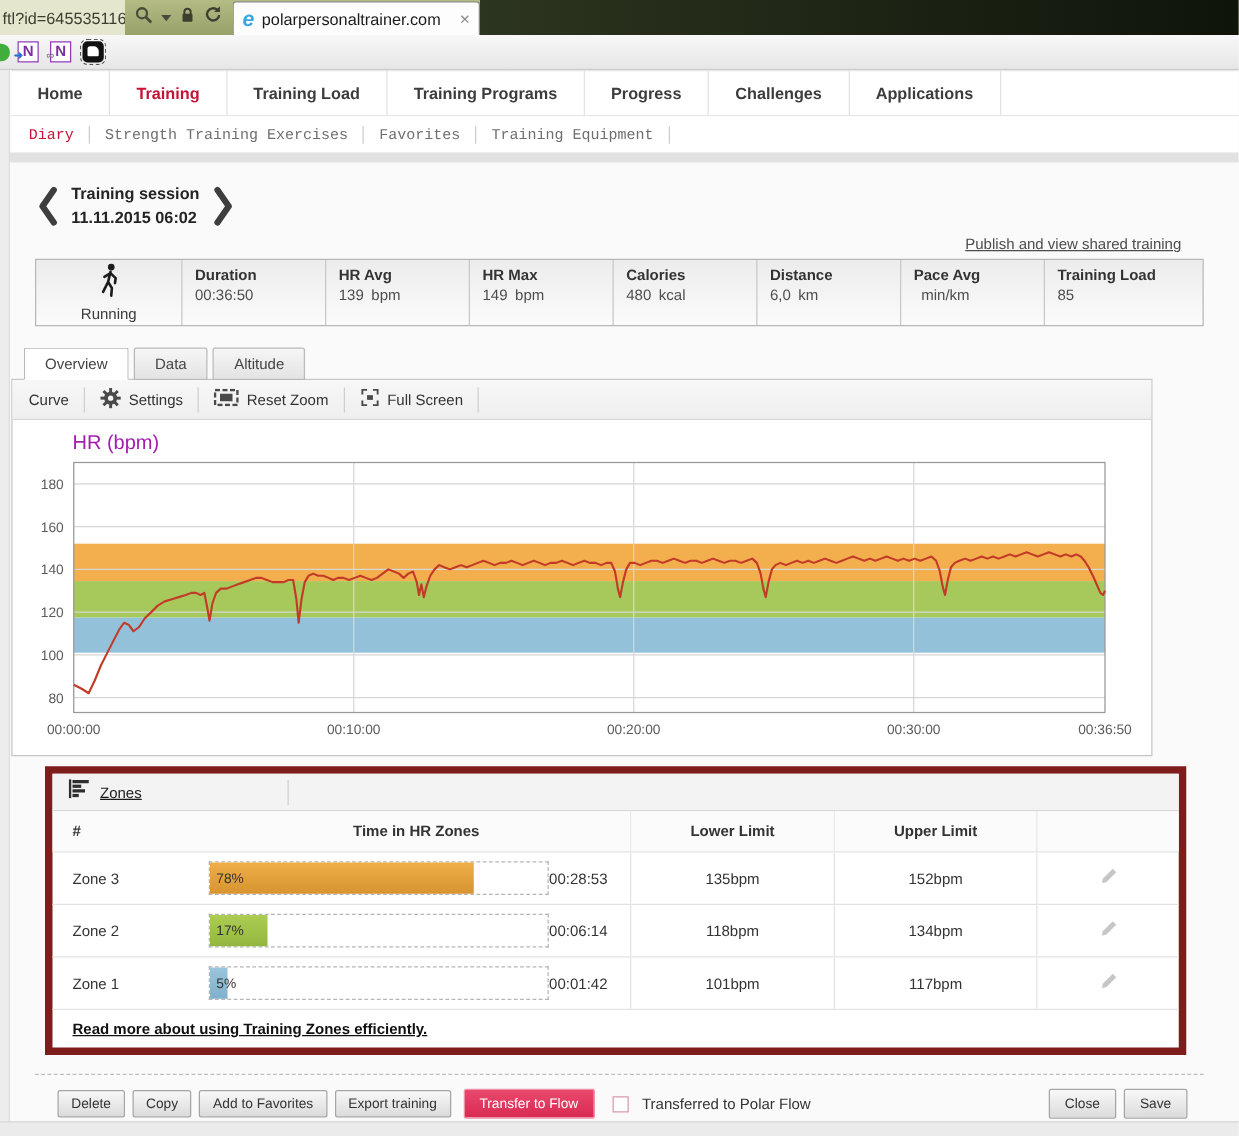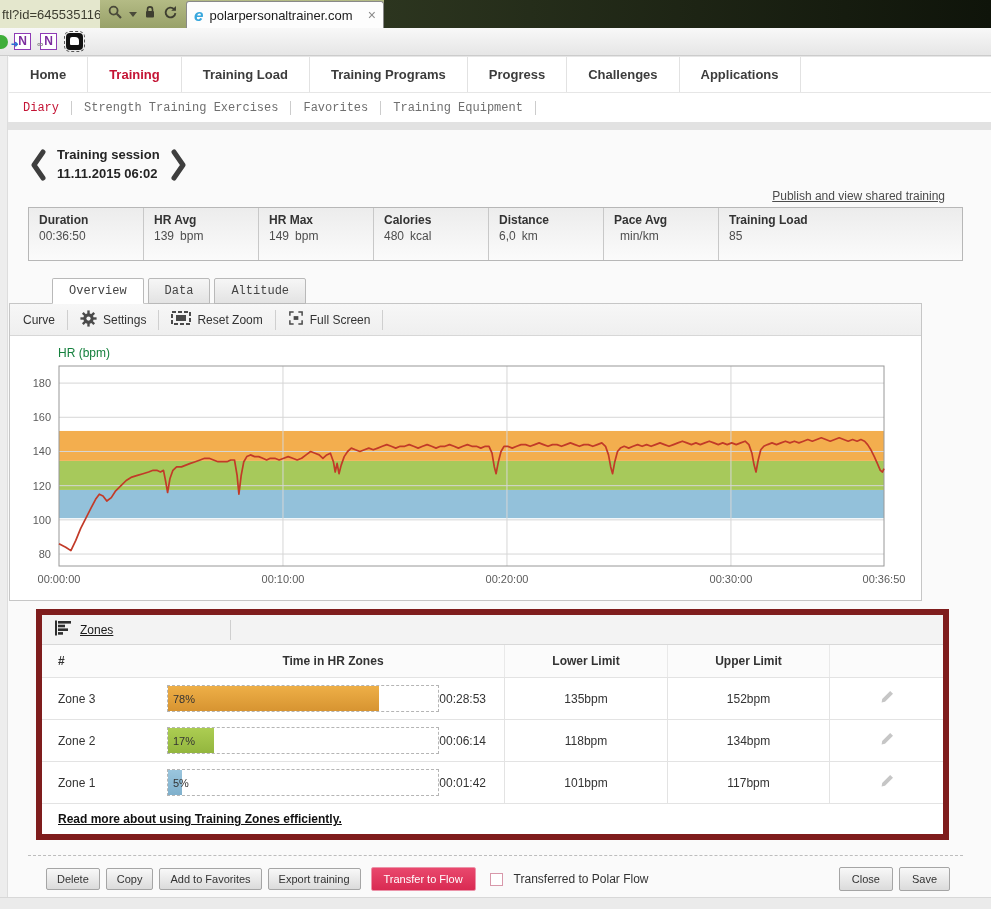--- a/index.html
+++ b/index.html
@@ -66,33 +66,33 @@
   .stat-cell { width:115px; padding:5px 0 0 10px; border-right:1px solid #c8c8c8; }
   .stat-cell:last-child { border-right:none; flex:1; }
   .stat-label { font-size:12px; font-weight:bold; color:#333; }
   .stat-value { font-size:12px; color:#4d4d4d; margin-top:2px; }
   .stat-value .unit { margin-left:6px; }
   .sport-cell { width:117px; border-right:1px solid #c8c8c8; display:flex; flex-direction:column;
     align-items:center; justify-content:center; }
   .sport-name { font-size:12px; color:#3a3a3a; margin-top:1px; }
 
   
-  .tabs { display:flex; margin:17px 0 0 43px; height:26px; position:relative; z-index:2;font-family:Liberation Mono, monospace; }
+  .tabs { display:flex; margin:17px 0 0 10px; height:26px; position:relative; z-index:2; }
   .tabv { padding:0 16px; display:flex; align-items:center; font-size:12px; color:#444;
     border:1px solid #b9b9b9; background:linear-gradient(#f6f6f6,#e3e3e3); margin-right:4px;
     border-radius:2px 2px 0 0; cursor:pointer; }
   .tabv.active { background:#fff; border-bottom:1px solid #fff; font-weight:normal; }
 
   
   .panel { width:913px; border:1px solid #c6c6c6; background:#fff; margin-top:-1px; }
   .toolbar { height:32px; background:linear-gradient(#f7f7f7,#efefef); border-bottom:1px solid #d7d7d7;
     display:flex; align-items:center; padding-left:13px; font-size:12px; color:#333; }
   .tool { display:flex; align-items:center; gap:6px; padding:0 12px; height:18px; cursor:pointer; }
   .tool-div { width:1px; height:20px; background:#cfcfcf; }
-  .chart-title { font-size:12px; color:#15803d; margin:10px 0 2px 48px; }
+  .chart-title { font-size:16px; color:#a21caf; margin:10px 0 2px 48px; }
   #hr-svg { display:block; margin:0 0 6px 4px; }
   #hr-svg text { font-size:11px; fill:#5b5b5b; }
 
   
   .zones-panel { margin:8px 0 0 27px; width:913px; border:6px solid #7f1d1d; background:#fff; }
   .zones-head { height:30px; background:#f3f3f3; border-bottom:1px solid #d8d8d8; display:flex;
     align-items:center; padding-left:13px; gap:7px; }
   .zones-head-label { font-size:12px; color:#1a1a1a; text-decoration:underline; cursor:pointer; }
   .zones-head .tool-div { margin-left:110px; }
   .zrow { display:flex; border-top:1px solid #e3e3e3; align-items:center; }
@@ -208,20 +208,29 @@
             <polyline points="3,3 12,16 3,29" fill="none" stroke="#3e3e3e" stroke-width="5" stroke-linecap="round" stroke-linejoin="round"></polyline>
           </svg>
       </span>
     </div>
 
     <div class="publish-row">
       <span class="publish-link">Publish and view shared training</span>
     </div>
 
     <div class="stats">
+      <div class="sport-cell">
+        <span>
+          <svg width="22" height="28" viewBox="0 0 22 28">
+              <circle cx="13" cy="3.6" r="2.7" fill="#1c1c1c"></circle>
+              <path d="M12.4 7.5 L10.5 15.5 L6.5 23.5 M10.5 15.5 L13.5 20.5 L13 26.5 M12.4 8.5 L7.5 11.5 M12.4 8.5 L16.5 12.5 L16 16.5" stroke="#1c1c1c" stroke-width="2.1" fill="none" stroke-linecap="round"></path>
+            </svg>
+        </span>
+        <span class="sport-name">Running</span>
+      </div>
       <div class="stat-cell">
         <div class="stat-label">Duration</div>
         <div class="stat-value"><span>00:36:50</span><span class="unit"></span></div>
       </div>
       <div class="stat-cell">
         <div class="stat-label">HR Avg</div>
         <div class="stat-value"><span>139</span><span class="unit">bpm</span></div>
       </div>
       <div class="stat-cell">
         <div class="stat-label">HR Max</div>

